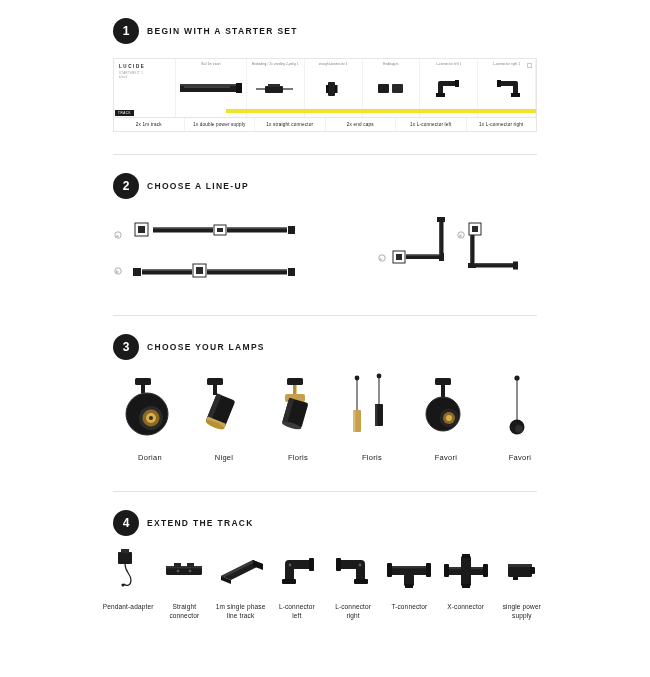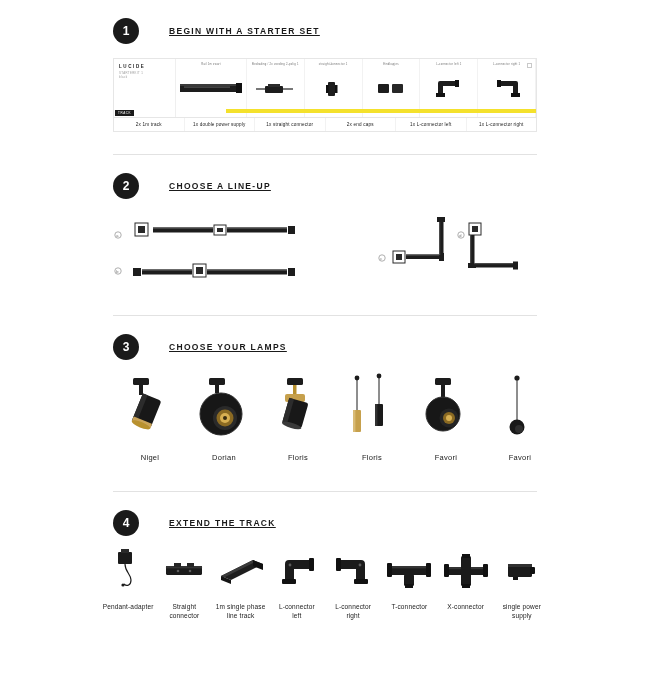--- a/index.html
+++ b/index.html
@@ -41,27 +41,26 @@
     font-size: 12px;
     font-weight: bold;
     display: flex;
     align-items: center;
     justify-content: center;
     flex: 0 0 auto;
     margin-left: 113px;
     font-family: "Liberation Sans", sans-serif;
   }
   .step-title {
-    margin-left: 30px;
+    margin-left: 8px;
     font-size: 8.5px;
     letter-spacing: 1.3px;
     font-weight: bold;
     text-transform: uppercase;
     color: #1a1a1a;
-    text-decoration: underline;
   }
   .divider {
     height: 1px;
     background: #e2e2e2;
     margin: 0 113px 0 113px;
   }
 
   
   .starter-banner {
     margin: 14px 113px 0 113px;
@@ -367,44 +366,44 @@
   <section id="step3" class="step">
     <div class="step-header">
       <div class="step-badge">3</div>
       <div class="step-title">CHOOSE YOUR LAMPS</div>
     </div>
 
     <div class="grid lamp-row">
 
       <div class="cell">
         <svg class="art" width="74" height="74" viewBox="0 0 74 74">
+          <rect x="22" y="8" width="16" height="7" rx="1.5" fill="#1c1c1c"></rect>
+          <rect x="28" y="15" width="4" height="8" fill="#1c1c1c"></rect>
+          <circle cx="34" cy="44" r="21" fill="#171717"></circle>
+          <circle cx="34" cy="44" r="21" fill="none" stroke="#2e2e2e" stroke-width="1"></circle>
+          <ellipse cx="38" cy="48" rx="12" ry="12" fill="#2a2a2a"></ellipse>
+          <ellipse cx="38" cy="48" rx="8.5" ry="8.5" fill="#8b6a22"></ellipse>
+          <ellipse cx="38" cy="48" rx="5" ry="5" fill="#d8b052"></ellipse>
+          <ellipse cx="38" cy="48" rx="2" ry="2" fill="#3a2d10"></ellipse>
+        </svg>
+        <div class="cell-label">Dorian</div>
+      </div>
+
+      <div class="cell">
+        <svg class="art" width="74" height="74" viewBox="0 0 74 74">
           <rect x="20" y="8" width="16" height="7" rx="1.5" fill="#1c1c1c"></rect>
           <rect x="26" y="15" width="4" height="10" fill="#1c1c1c"></rect>
           <g transform="rotate(22 34 40)">
             <rect x="24" y="26" width="20" height="30" rx="3" fill="#181818"></rect>
             <rect x="24" y="26" width="5" height="30" fill="#2c2c2c"></rect>
             <rect x="24" y="51" width="20" height="5" rx="1" fill="#caa45a"></rect>
             <ellipse cx="34" cy="56" rx="10" ry="2.8" fill="#b8912f"></ellipse>
           </g>
         </svg>
         <div class="cell-label">Nigel</div>
-      </div>
-
-      <div class="cell">
-        <svg class="art" width="74" height="74" viewBox="0 0 74 74">
-          <rect x="22" y="8" width="16" height="7" rx="1.5" fill="#1c1c1c"></rect>
-          <rect x="28" y="15" width="4" height="8" fill="#1c1c1c"></rect>
-          <circle cx="34" cy="44" r="21" fill="#171717"></circle>
-          <circle cx="34" cy="44" r="21" fill="none" stroke="#2e2e2e" stroke-width="1"></circle>
-          <ellipse cx="38" cy="48" rx="12" ry="12" fill="#2a2a2a"></ellipse>
-          <ellipse cx="38" cy="48" rx="8.5" ry="8.5" fill="#8b6a22"></ellipse>
-          <ellipse cx="38" cy="48" rx="5" ry="5" fill="#d8b052"></ellipse>
-          <ellipse cx="38" cy="48" rx="2" ry="2" fill="#3a2d10"></ellipse>
-        </svg>
-        <div class="cell-label">Dorian</div>
       </div>
 
       <div class="cell">
         <svg class="art" width="74" height="74" viewBox="0 0 74 74">
           <rect x="26" y="8" width="16" height="7" rx="1.5" fill="#1c1c1c"></rect>
           <rect x="32" y="15" width="3.5" height="9" fill="#b8912f"></rect>
           <rect x="24" y="24" width="20" height="8" rx="2" fill="#c6a04c"></rect>
           <g transform="rotate(16 34 44)">
             <rect x="24" y="30" width="20" height="26" rx="2.5" fill="#181818"></rect>
             <rect x="24" y="30" width="5" height="26" fill="#2c2c2c"></rect>

